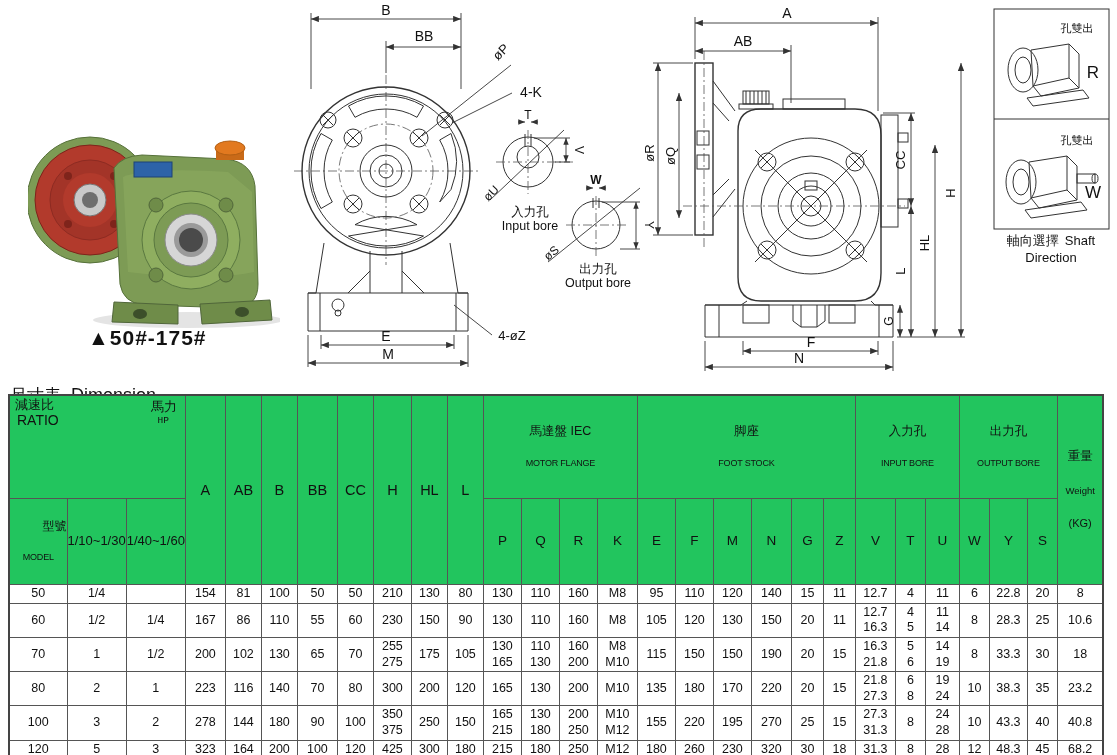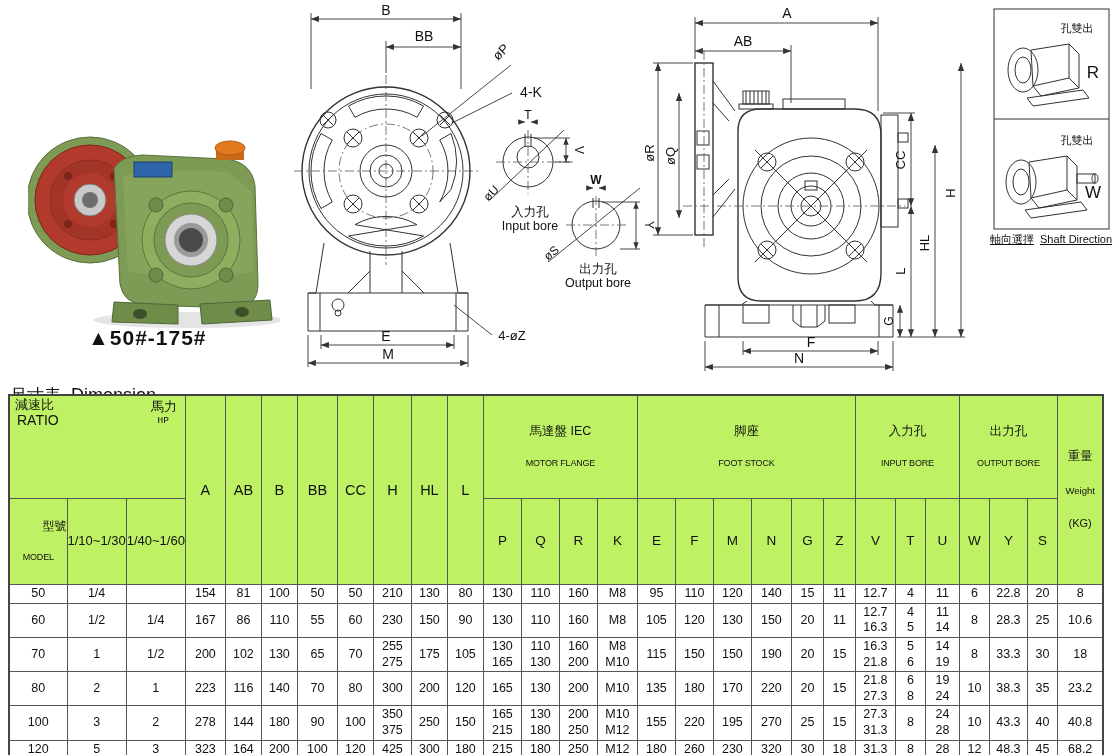--- a/index.html
+++ b/index.html
@@ -4,29 +4,29 @@
 <style>
   html,body{margin:0;padding:0;background:#fff;}
   .sheet{position:relative;width:1117px;height:755px;background:#fff;overflow:hidden;
          font-family:"Liberation Sans",sans-serif;color:#111;}
   .abs{position:absolute;}
   .doc-title{left:16px;top:6px;font-size:23px;font-weight:bold;letter-spacing:1px;}
   .photo-caption{left:88px;top:326px;font-size:21px;font-weight:bold;letter-spacing:1px;}
   .section-title{left:10px;top:384px;font-size:18px;}
   .section-title .zh{font-size:17px;margin-right:10px;}
   .unit-label{right:14px;top:378px;font-size:13px;margin-top:16px;}
-  .shaft-caption{left:985px;top:232px;width:132px;font-size:11px;text-align:center;text-decoration:underline;}
+  .shaft-caption{left:985px;top:232px;width:132px;font-size:13px;text-align:center;}
   .shaft-caption .en{margin-left:6px;}
 
   
   table.dim{position:absolute;left:8px;top:394px;border-collapse:collapse;table-layout:fixed;
             border:2px solid #444;}
   table.dim th,table.dim td{border:1px solid #555;text-align:center;vertical-align:middle;
             padding:1px 0;white-space:pre-line;line-height:1.25;}
-  table.dim th{background:#bef264;font-weight:normal;}
+  table.dim th{background:#22c55e;font-weight:normal;}
   table.dim td{font-size:12.5px;background:#fff;}
   th.dimhead{font-size:14.5px;}
   th.letter{font-size:13.5px;height:24px;}
   .g-zh{font-size:12.5px;line-height:1.1;}
   .g-en{font-size:9px;line-height:1.1;letter-spacing:-0.2px;}
   .w-zh{font-size:12.5px;}
   .w-en{font-size:9.5px;}
   .w-kg{font-size:11px;}
   th.diagcell{position:relative;height:36px;
       background-image:linear-gradient(to top right,

